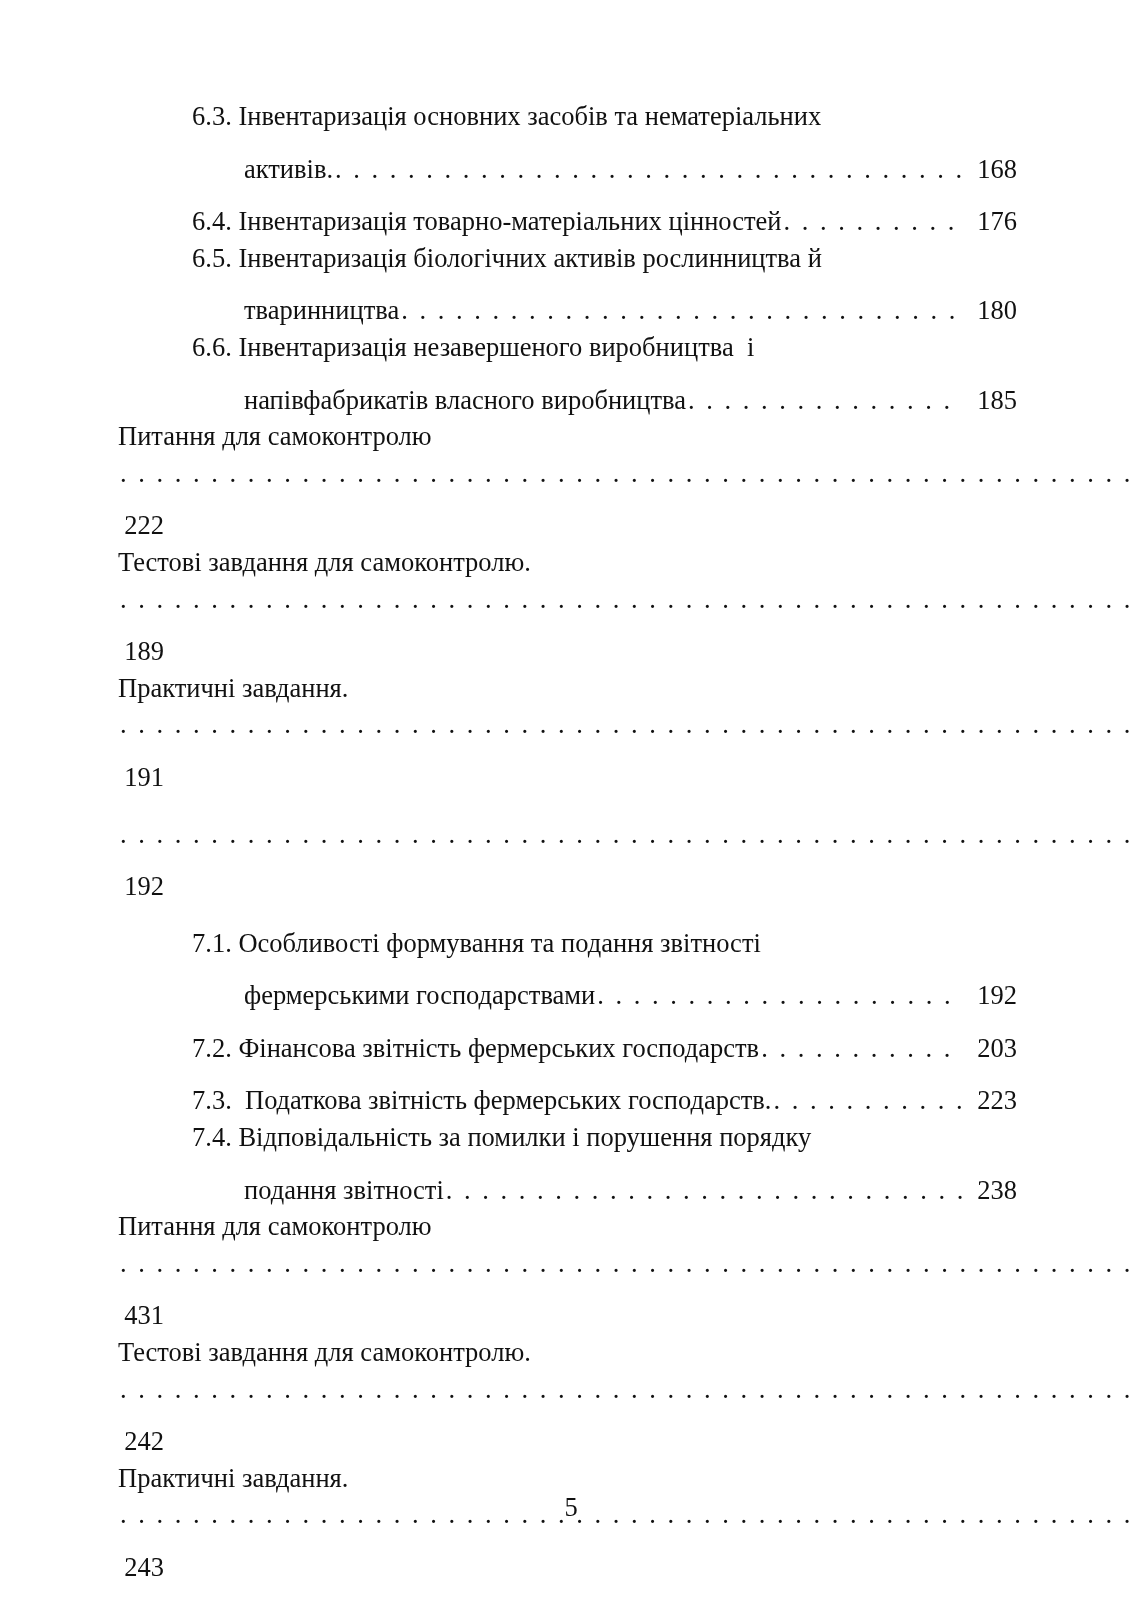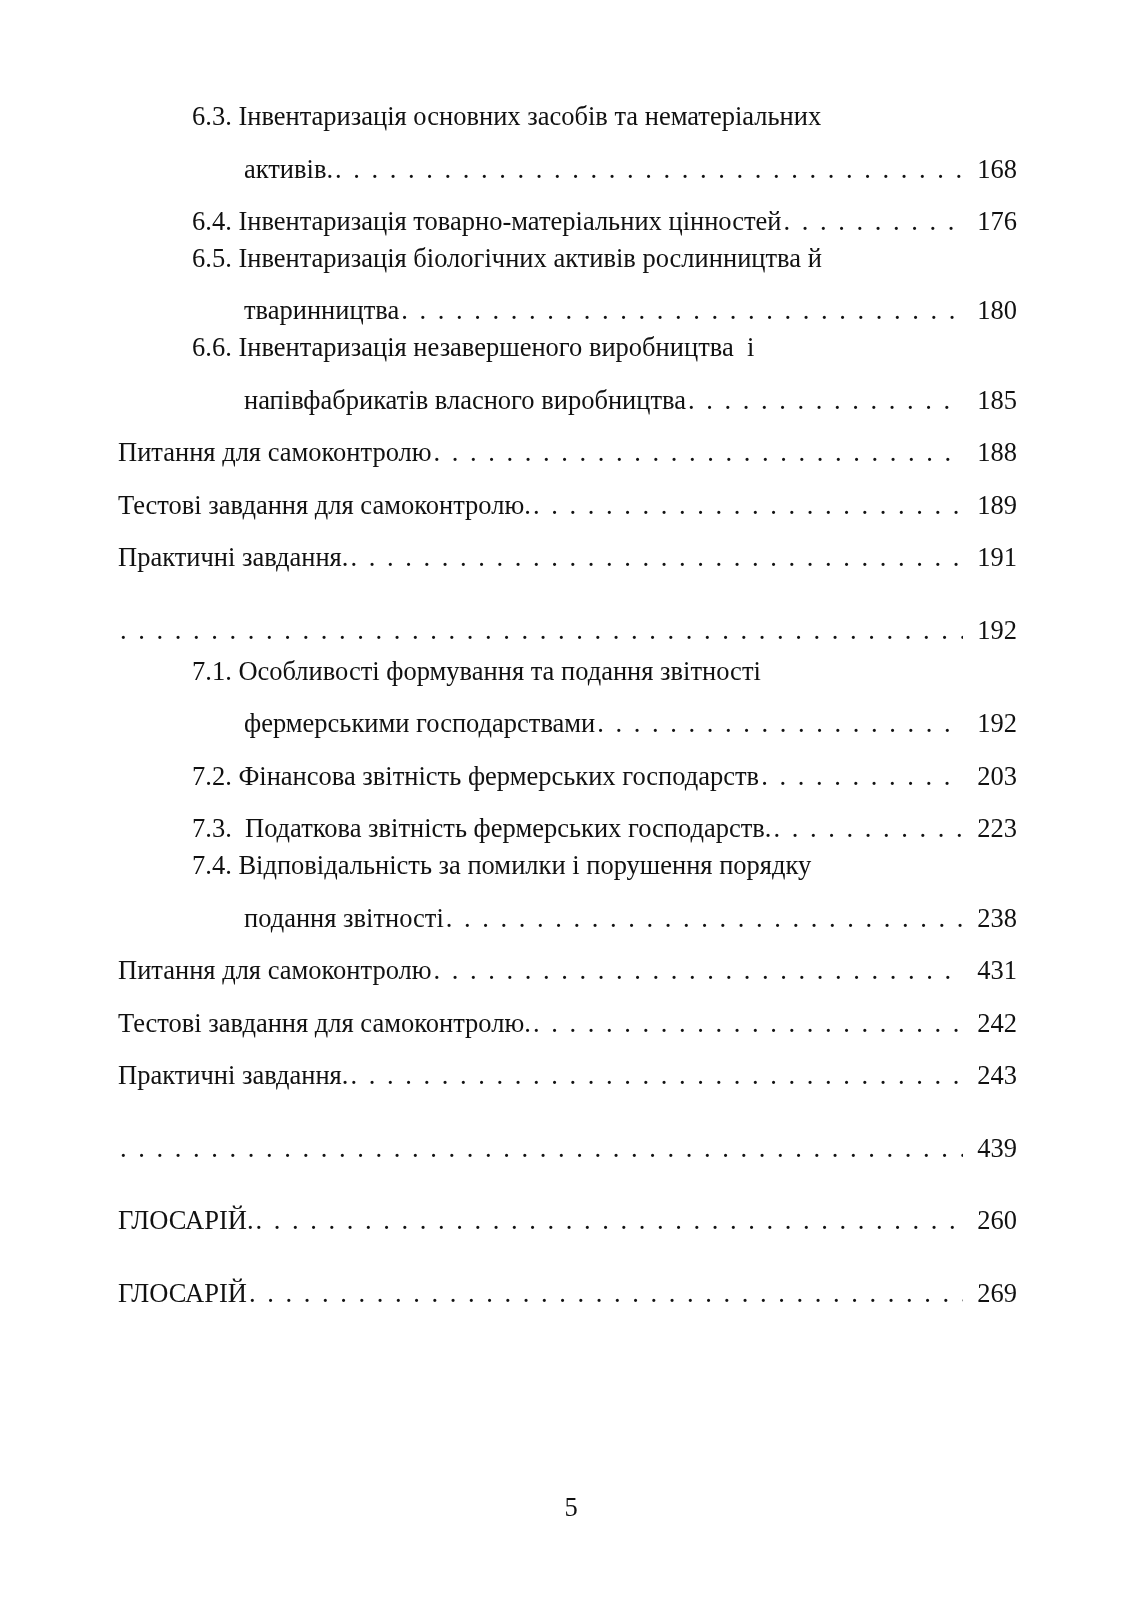--- a/index.html
+++ b/index.html
@@ -21,25 +21,25 @@
     left: 118px;
     right: 125px;
     top: 98px;
     font-size: 26.5px;
     line-height: 36.6px;
   }
   .toc-row {
     display: flex;
     align-items: baseline;
   }
-  .indent-flush { padding-left: 0; }
+  .indent-flush { padding-left: 0; flex-direction: column; }
   .indent-num   { padding-left: 74px; }
   .indent-cont  { padding-left: 126px; justify-content: center; }
   .gap-large { margin-top: 20px; }
-  .gap-small { margin-top: 4px; }
+  .gap-small { margin-top: 20px; }
   .toc-text {
     white-space: pre;
     flex: none;
   }
   .toc-leader {
     flex: 1 1 auto;
     overflow: hidden;
     white-space: nowrap;
     letter-spacing: 2.5px;
     padding-left: 2px;
@@ -98,21 +98,21 @@
     <span class="toc-page-num"></span>
   </div>
       <div class="toc-row indent-cont">
     <span class="toc-text">напівфабрикатів власного виробництва</span>
     <span class="toc-leader"> . . . . . . . . . . . . . . . . . . . . . . . . . . . . . . . . . . . . . . . . . . . . . . . . . . . . . . . . . . . . . . . . . . . . . . . . . . . . . . . . . . . . . . . . . .</span>
     <span class="toc-page-num">185</span>
   </div>
       <div class="toc-row indent-flush">
     <span class="toc-text">Питання для самоконтролю</span>
     <span class="toc-leader"> . . . . . . . . . . . . . . . . . . . . . . . . . . . . . . . . . . . . . . . . . . . . . . . . . . . . . . . . . . . . . . . . . . . . . . . . . . . . . . . . . . . . . . . . . .</span>
-    <span class="toc-page-num">188</span>
+    <span class="toc-page-num">222</span>
   </div>
       <div class="toc-row indent-flush">
     <span class="toc-text">Тестові завдання для самоконтролю.</span>
     <span class="toc-leader"> . . . . . . . . . . . . . . . . . . . . . . . . . . . . . . . . . . . . . . . . . . . . . . . . . . . . . . . . . . . . . . . . . . . . . . . . . . . . . . . . . . . . . . . . . .</span>
     <span class="toc-page-num">189</span>
   </div>
       <div class="toc-row indent-flush">
     <span class="toc-text">Практичні завдання.</span>
     <span class="toc-leader"> . . . . . . . . . . . . . . . . . . . . . . . . . . . . . . . . . . . . . . . . . . . . . . . . . . . . . . . . . . . . . . . . . . . . . . . . . . . . . . . . . . . . . . . . . .</span>
     <span class="toc-page-num">191</span>

